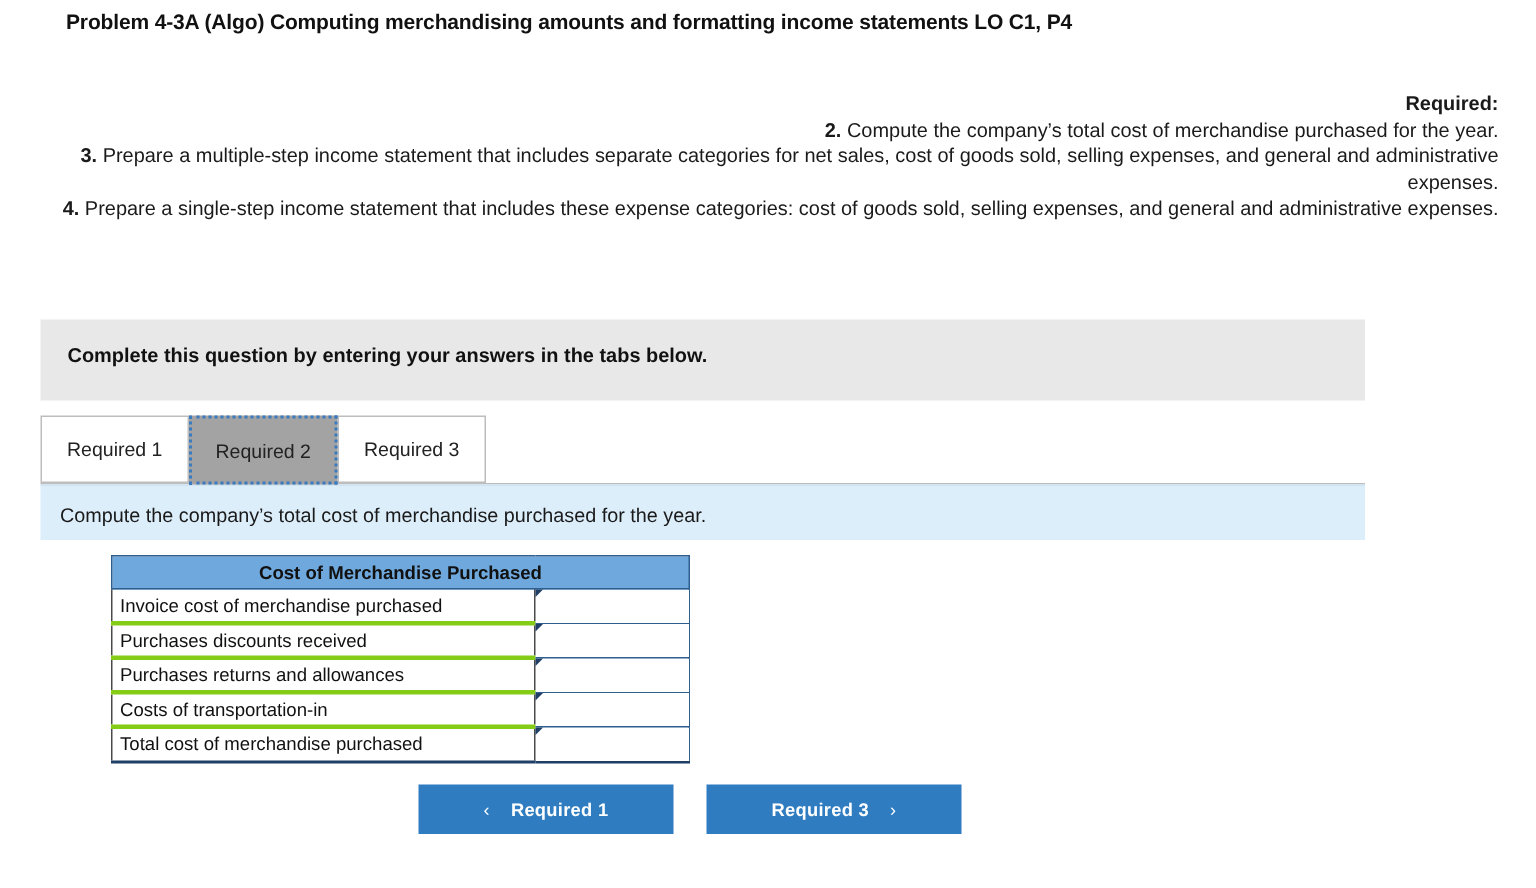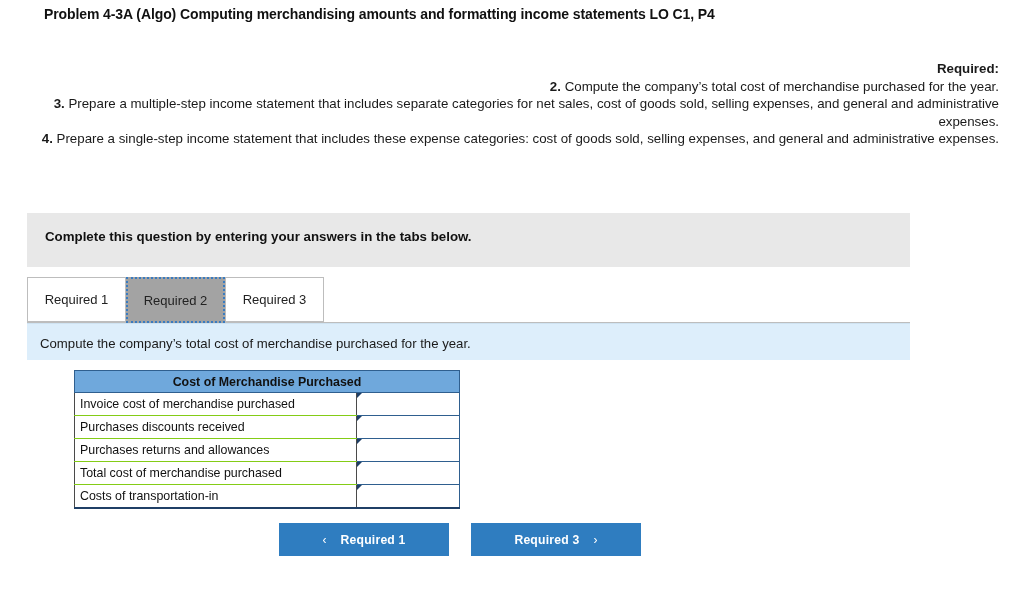--- a/index.html
+++ b/index.html
@@ -131,21 +131,21 @@
     font-weight: bold;
     text-align: center;
     height: 21px;
     border: 1px solid #2f5f8f;
     padding: 0;
   }
   .table td.lbl {
     height: 23px;
     border-left: 1px solid #4a4a4a;
     border-right: 1px solid #4a4a4a;
-    border-bottom: 1px solid #84cc16;
+    border-bottom: 3px solid #84cc16;
     padding-left: 5px;
     width: 283px;
     box-sizing: border-box;
     color: #111111;
   }
   .table tr:last-child td.lbl {
     border-bottom: 2px solid #1f3f66;
   }
   .table td.cell {
     width: 103px;
@@ -265,28 +265,28 @@
         </td>
       </tr>
       <tr>
         <td class="lbl">Purchases returns and allowances</td>
         <td class="cell">
           <span class="cell-marker"></span>
           <input class="cell-input" type="text" value="" style="">
         </td>
       </tr>
       <tr>
+        <td class="lbl">Costs of transportation-in</td>
+        <td class="cell">
+          <span class="cell-marker"></span>
+          <input class="cell-input" type="text" value="" style="">
+        </td>
+      </tr>
+      <tr>
         <td class="lbl">Total cost of merchandise purchased</td>
-        <td class="cell">
-          <span class="cell-marker"></span>
-          <input class="cell-input" type="text" value="" style="">
-        </td>
-      </tr>
-      <tr>
-        <td class="lbl">Costs of transportation-in</td>
         <td class="cell">
           <span class="cell-marker"></span>
           <input class="cell-input" type="text" value="" style="">
         </td>
       </tr>
     </tbody>
   </table>
 
   <button class="navbtn prev">
     <span class="chev">‹</span>

